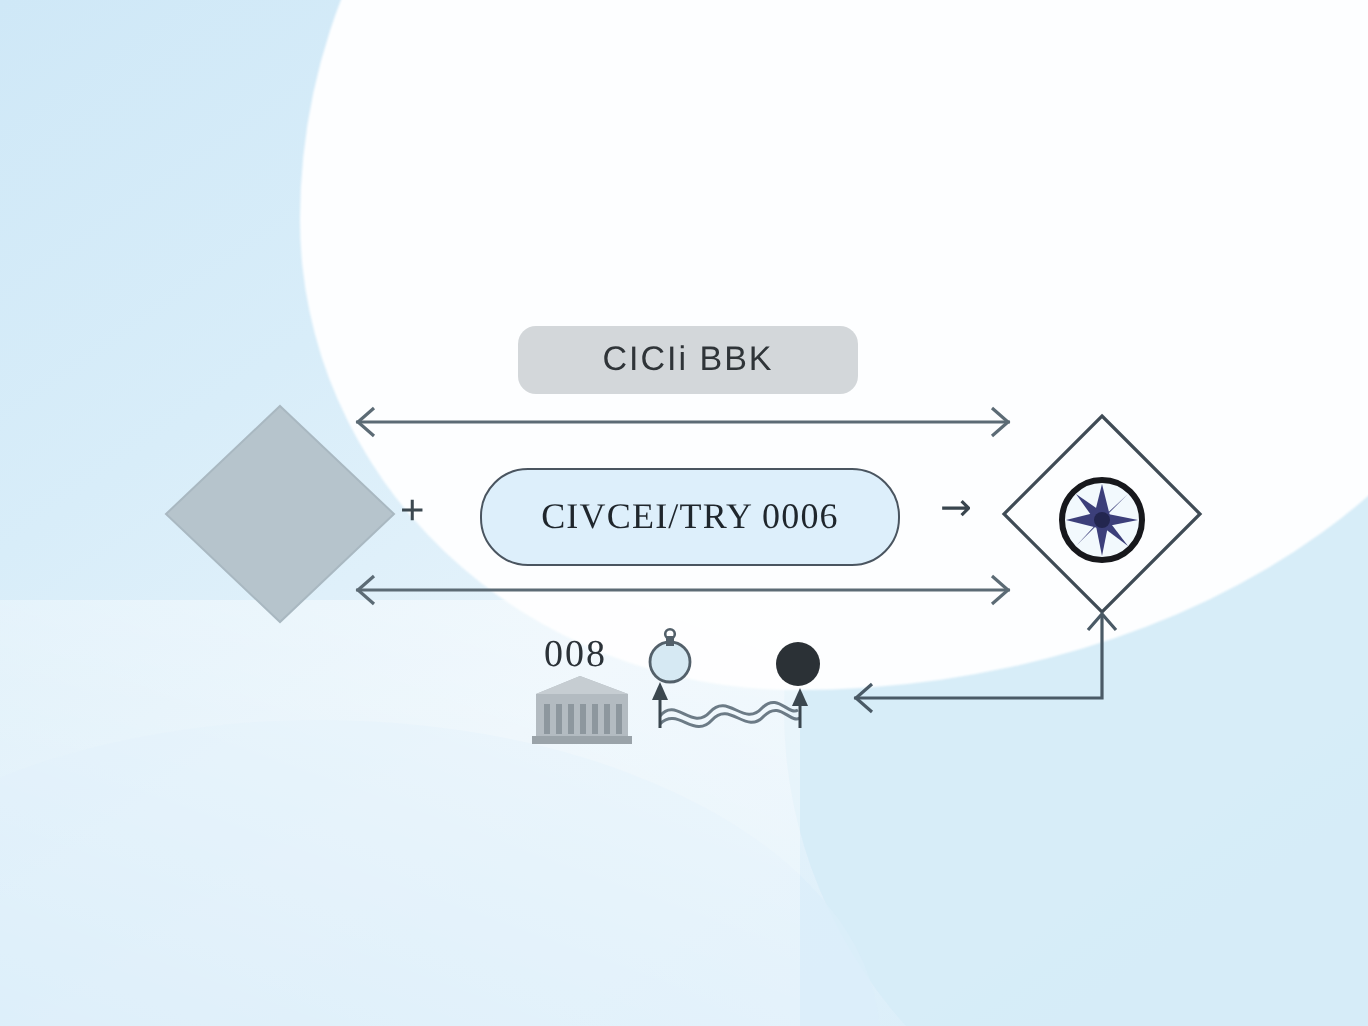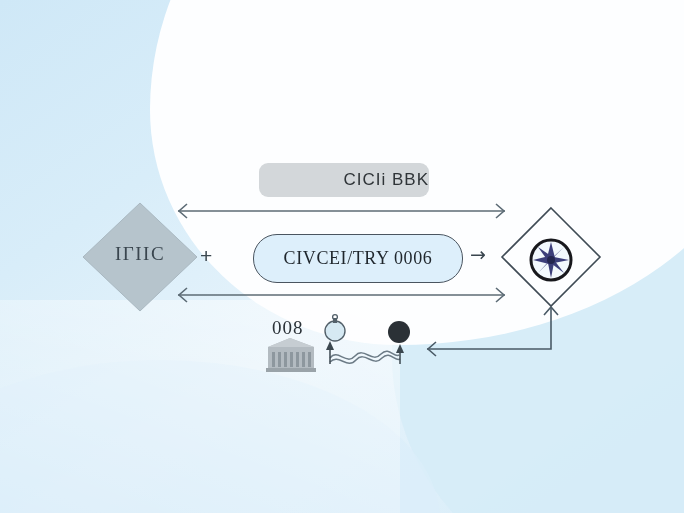--- a/index.html
+++ b/index.html
@@ -72,32 +72,32 @@
   .chip-top {
     position: absolute;
     left: 259px;
     top: 163px;
     width: 170px;
     height: 34px;
     background: #d3d7da;
     border-radius: 9px;
     display: flex;
     align-items: center;
-    justify-content: flex-end;
+    justify-content: center;
     letter-spacing: 1px;
   }
   .chip-top-text {
     font-size: 17px;
     color: #2f3438;
     font-family: "Liberation Sans", sans-serif;
   }
 
   .pill-center {
     position: absolute;
-    left: 253px;
+    left: 240px;
     top: 234px;
     width: 208px;
     height: 47px;
     border: 1.6px solid #4a5560;
     border-radius: 24px;
     background: #ddeffb;
     display: flex;
     align-items: center;
     justify-content: center;
   }
@@ -238,21 +238,20 @@
   </svg>
 
   <div class="chip-top">
     <span class="chip-top-text">CICIi BBK</span>
   </div>
 
   <div class="pill-center">
     <span class="pill-center-text">CIVCEI/TRY 0006</span>
   </div>
 
-  <div class="diamond-left-label">IΓIIC</div>
 
   <div class="plus-sign">+</div>
 
   <div class="arrow-small">→</div>
 
   <div class="num-label">008</div>
 
 </div>
 
 </body></html>

